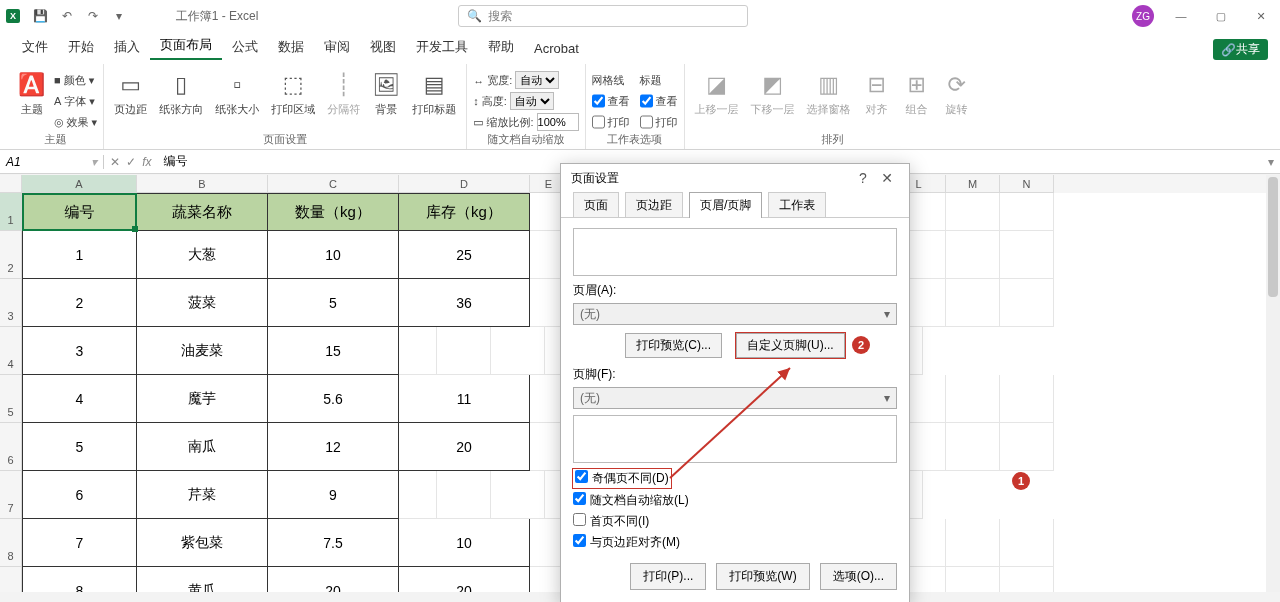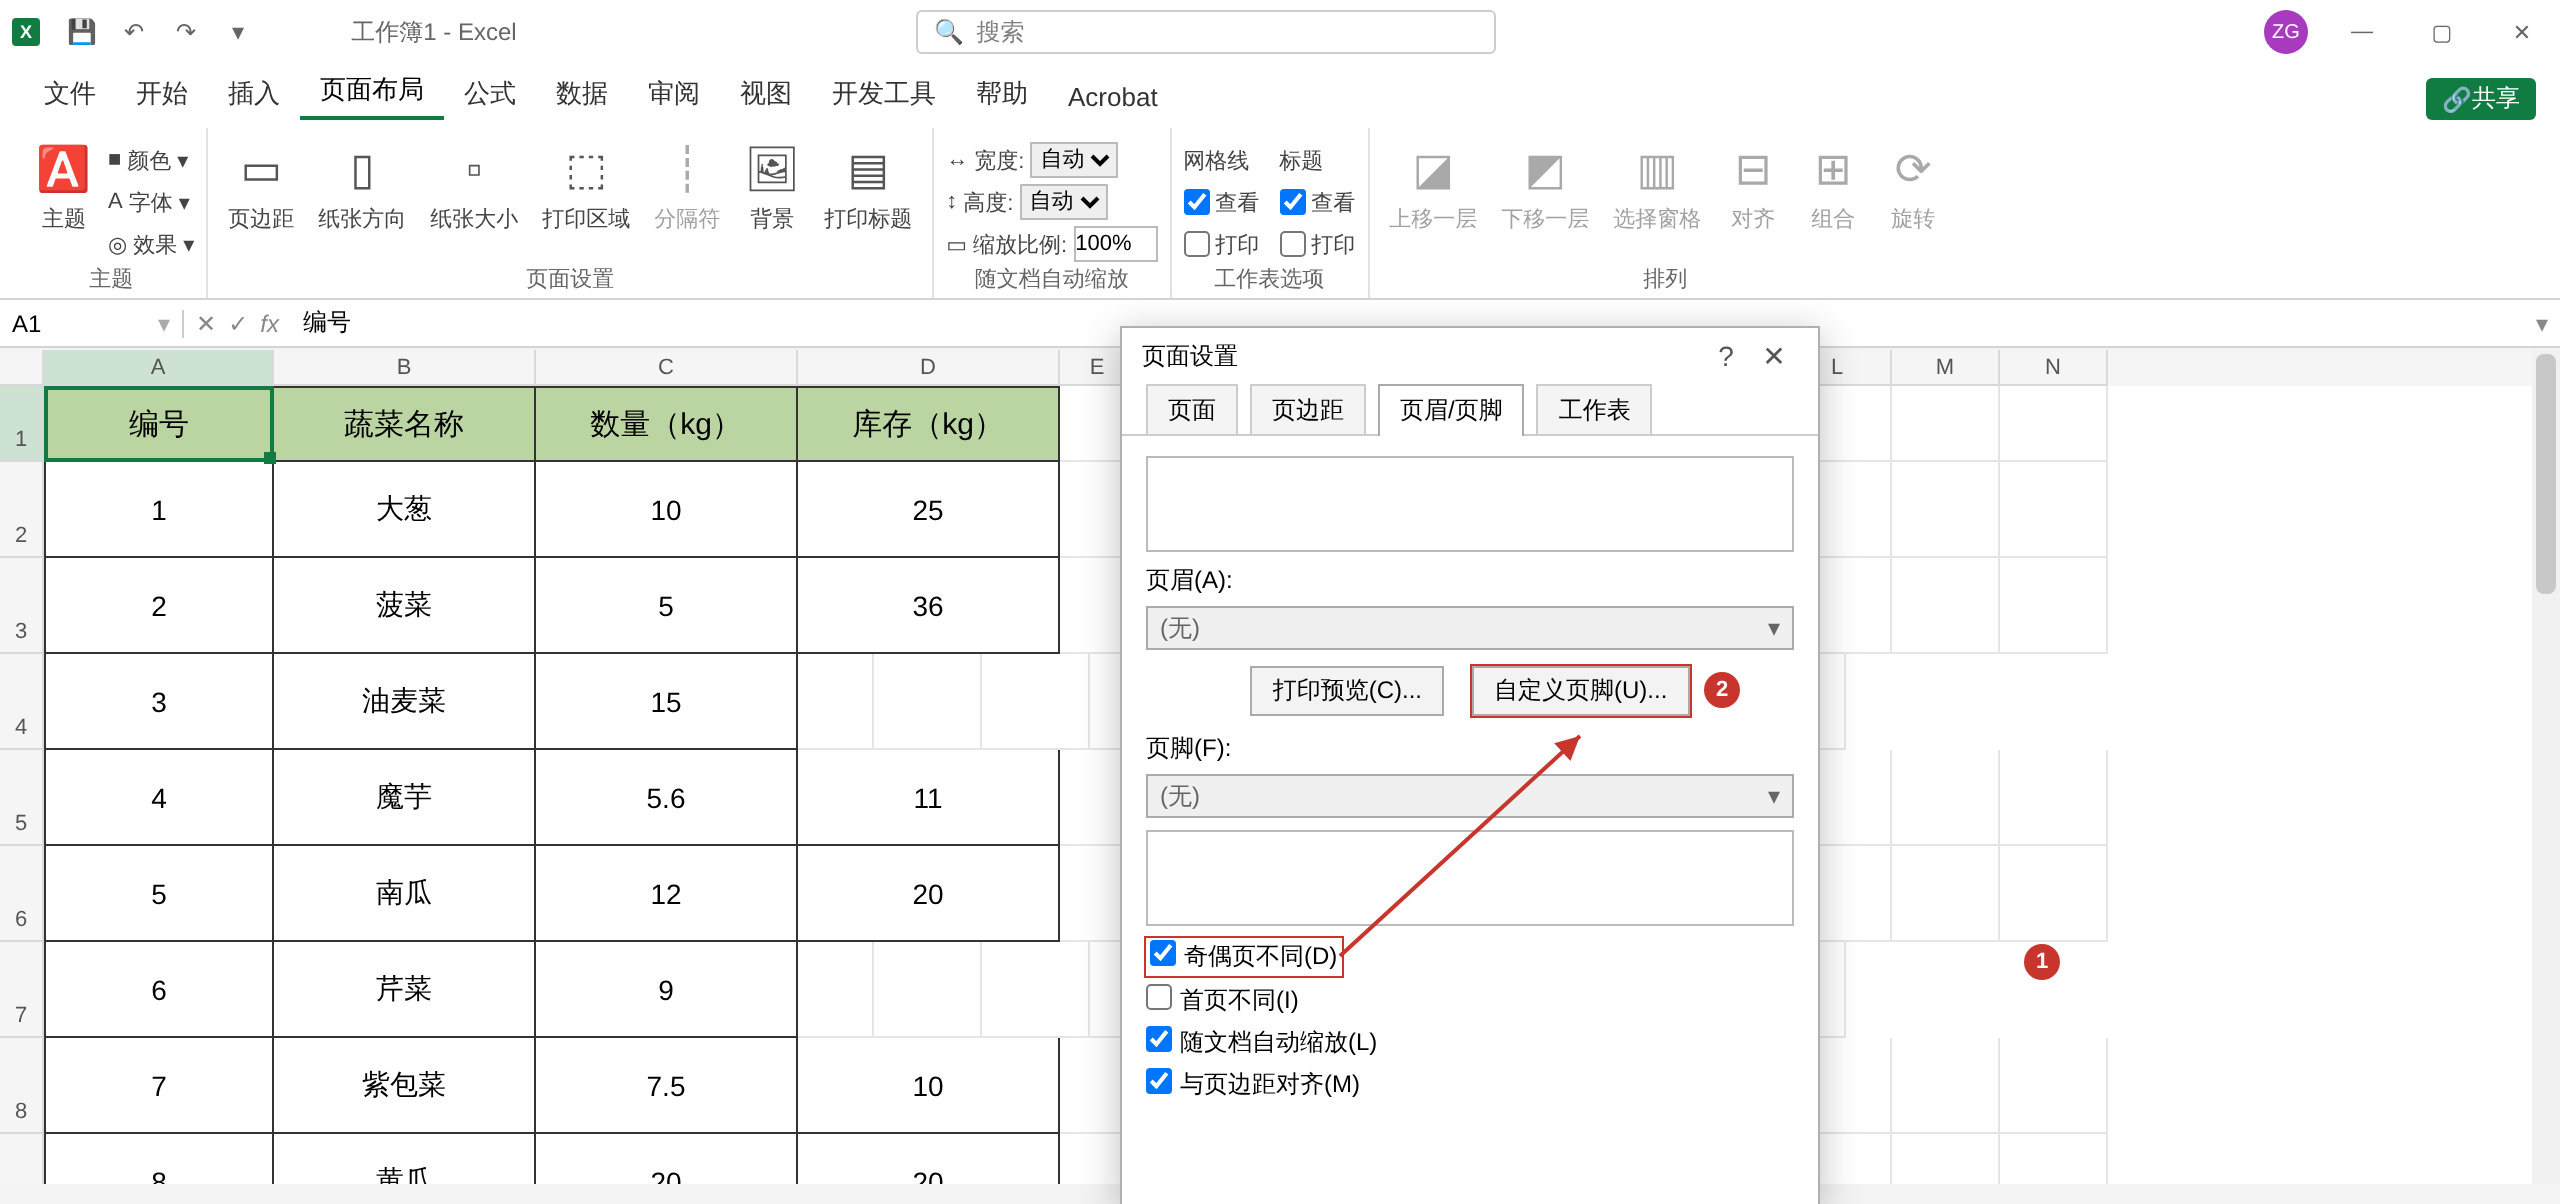--- a/index.html
+++ b/index.html
@@ -34,21 +34,21 @@
 .rbtn .rlbl { font-size: 11px; text-align: center; white-space: nowrap; }
 .rbtn.big .ric { height: 30px; font-size: 22px; }
 .rstack { display: flex; flex-direction: column; gap: 1px; padding-top: 2px; }
 .rstack .srow { display: flex; align-items: center; gap: 3px; font-size: 11px; white-space: nowrap; height: 20px; }
 .rstack select, .rstack input { font-size: 11px; height: 18px; border: 1px solid #bbb; }
 .rcheck { display: flex; align-items: center; gap: 3px; font-size: 11px; height: 20px; }
 .rcheck input { margin: 0; }
 
 
 .formulabar { height: 24px; background: #fff; display: flex; align-items: center; border-bottom: 1px solid #d4d4d4; font-size: 12px; }
-.formulabar .namebox { width: 92px; border-right: 1px solid #ccc; padding: 0 6px; display: flex; justify-content: space-between; }
+.formulabar .namebox { width: 104px; border-right: 1px solid #ccc; padding: 0 6px; display: flex; justify-content: space-between; font-style: italic; }
 .formulabar .fxbtns { display: flex; align-items: center; gap: 6px; padding: 0 6px; color: #888; }
 .formulabar .fxval { flex: 1; padding: 0 6px; }
 .formulabar .drop { margin-left: auto; padding: 0 6px; color: #888; }
 
 
 .grid { position: absolute; left: 0; top: 175px; right: 0; bottom: 10px; background: #fff; overflow: hidden; }
 .colheads { display: flex; height: 18px; background: #f5f5f5; font-size: 11px; color: #555; }
 .colheads .corner { width: 22px; border-right: 1px solid #d9d9d9; border-bottom: 1px solid #d9d9d9; }
 .colheads .ch { border-right: 1px solid #d9d9d9; border-bottom: 1px solid #d9d9d9; display: flex; align-items: center; justify-content: center; }
 .colheads .ch.sel { background: #cde2d3; }
@@ -473,32 +473,37 @@
         <span>(无)</span>
         <span>▾</span>
       </div>
     <div class="preview" style="margin-top:6px"></div>
 
     <div class="dcheck hl">
         <input type="checkbox" checked="" style="">
         <span>奇偶页不同(D)</span>
       </div>
     <div class="dcheck">
+        <input type="checkbox" checked="" style="">
+        <span>随文档自动缩放(L)</span>
+      </div>
+    <div class="dcheck">
         <input type="checkbox" style="">
         <span>首页不同(I)</span>
-      </div>
-    <div class="dcheck">
-        <input type="checkbox" checked="" style="">
-        <span>随文档自动缩放(L)</span>
       </div>
     <div class="dcheck">
         <input type="checkbox" checked="" style="">
         <span>与页边距对齐(M)</span>
       </div>
 
+    <div class="dfooter" style="padding:8px 0 0 0">
+      <div class="dbtn">打印(P)...</div>
+      <div class="dbtn">打印预览(W)</div>
+      <div class="dbtn">选项(O)...</div>
+    </div>
   </div>
 </div>
 
 <div class="callout" id="co1" style="left:1012px; top:472px;">1</div>
 <div class="callout" id="co2" style="left:852px; top:336px;">2</div>
 <svg class="arrow" style="left:660px; top:350px; width:200px; height:140px;">
   <defs>
       <marker id="ah" markerWidth="8" markerHeight="8" refX="6" refY="3" orient="auto">
         <path d="M0,0 L6,3 L0,6 Z" fill="#c7352c"></path>
       </marker>

